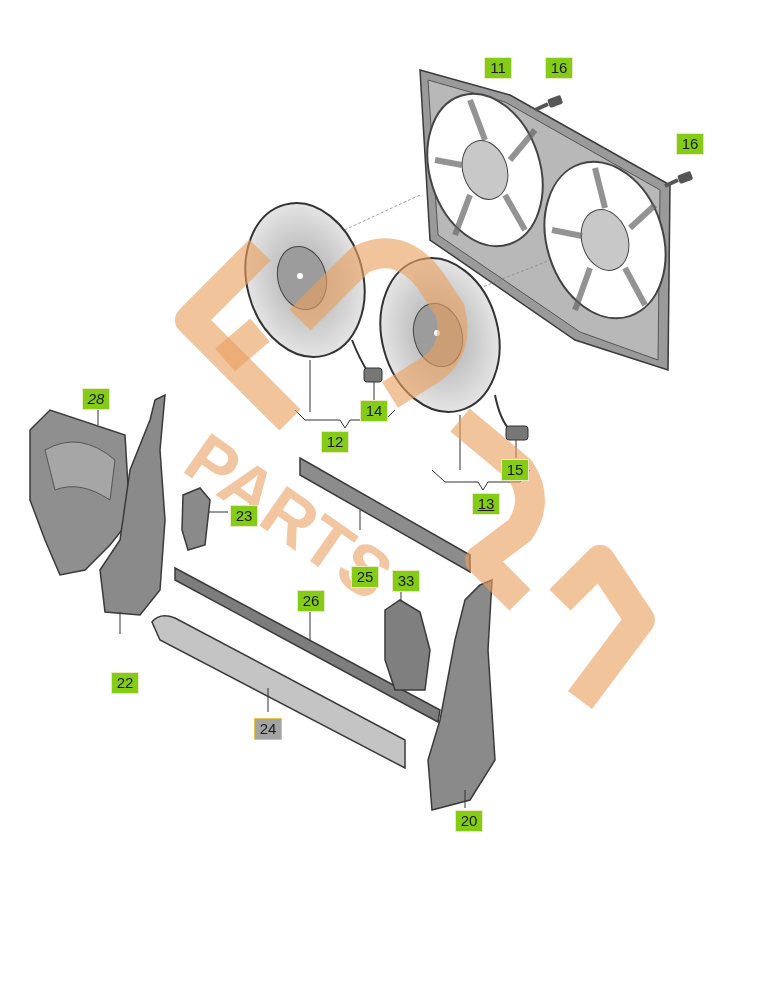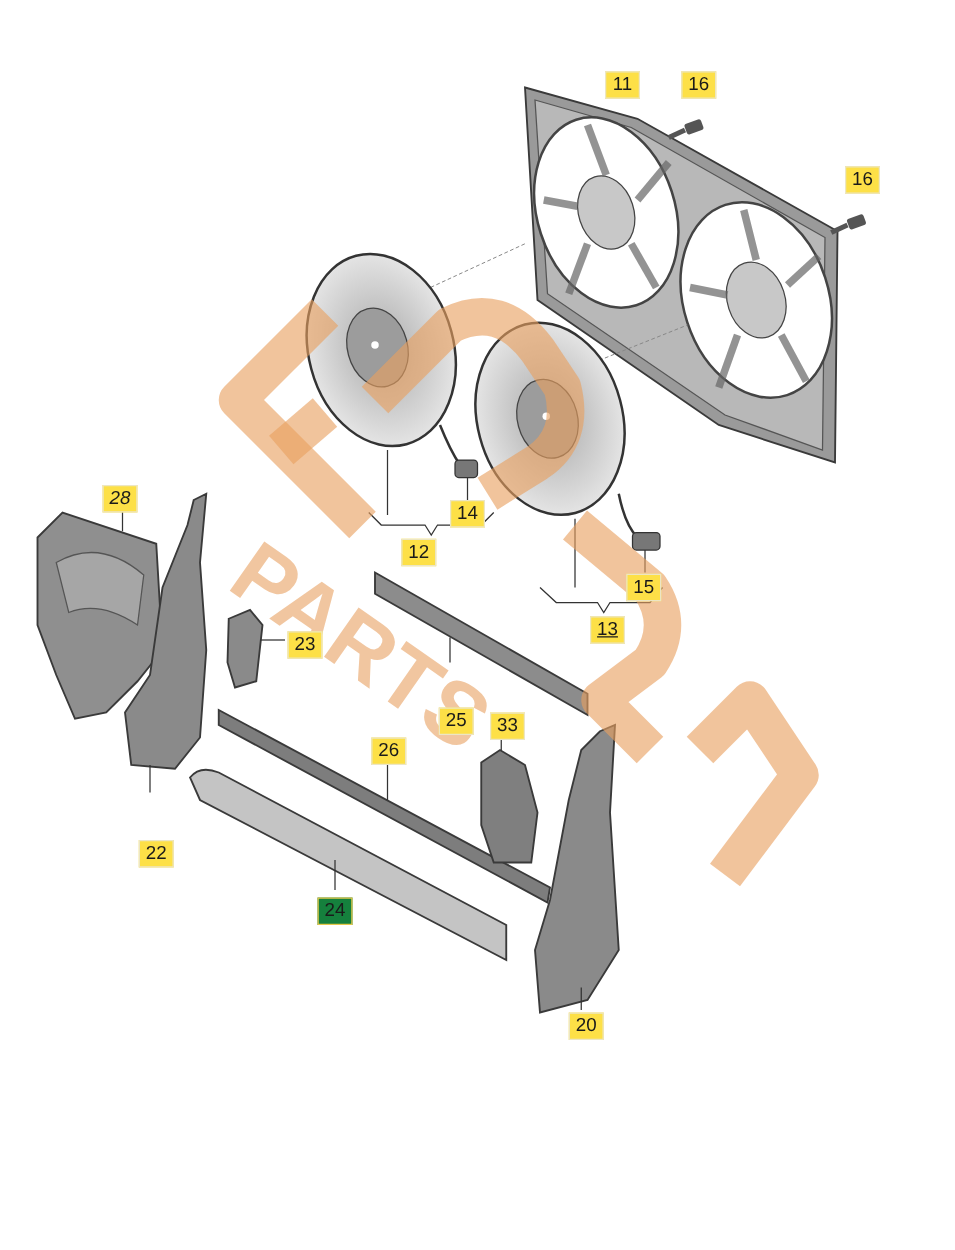--- a/index.html
+++ b/index.html
@@ -1,19 +1,19 @@
 <!DOCTYPE html>
 <html><head>
 <meta charset="utf-8">
 <style>
   html,body{margin:0;padding:0;background:#ffffff;}
   body{width:764px;height:1000px;position:relative;overflow:hidden;font-family:"Liberation Sans",sans-serif;}
   #canvas{position:absolute;left:0;top:0;width:764px;height:1000px;}
-  .callout{position:absolute;font-size:15px;color:#1a1a1a;background:#fde047;border:1px solid #ece6c4;padding:1px 4px;line-height:18px;text-align:center;min-width:18px;}
-  .callout.hl{background:#15803d;border-color:#e6c84a;}
+  .callout{position:absolute;font-size:15px;color:#1a1a1a;background:#84cc16;border:1px solid #ece6c4;padding:1px 4px;line-height:18px;text-align:center;min-width:18px;}
+  .callout.hl{background:#a3a3a3;border-color:#e6c84a;}
   svg{position:absolute;left:0;top:0;}
 </style>
 </head>
 <body>
 
 <div id="canvas">
   <svg width="764" height="1000" viewBox="0 0 764 1000">
     <defs>
       <radialGradient id="fanG" cx="50%" cy="50%" r="50%">
         <stop offset="0" stop-color="#a9a9a9"></stop>

